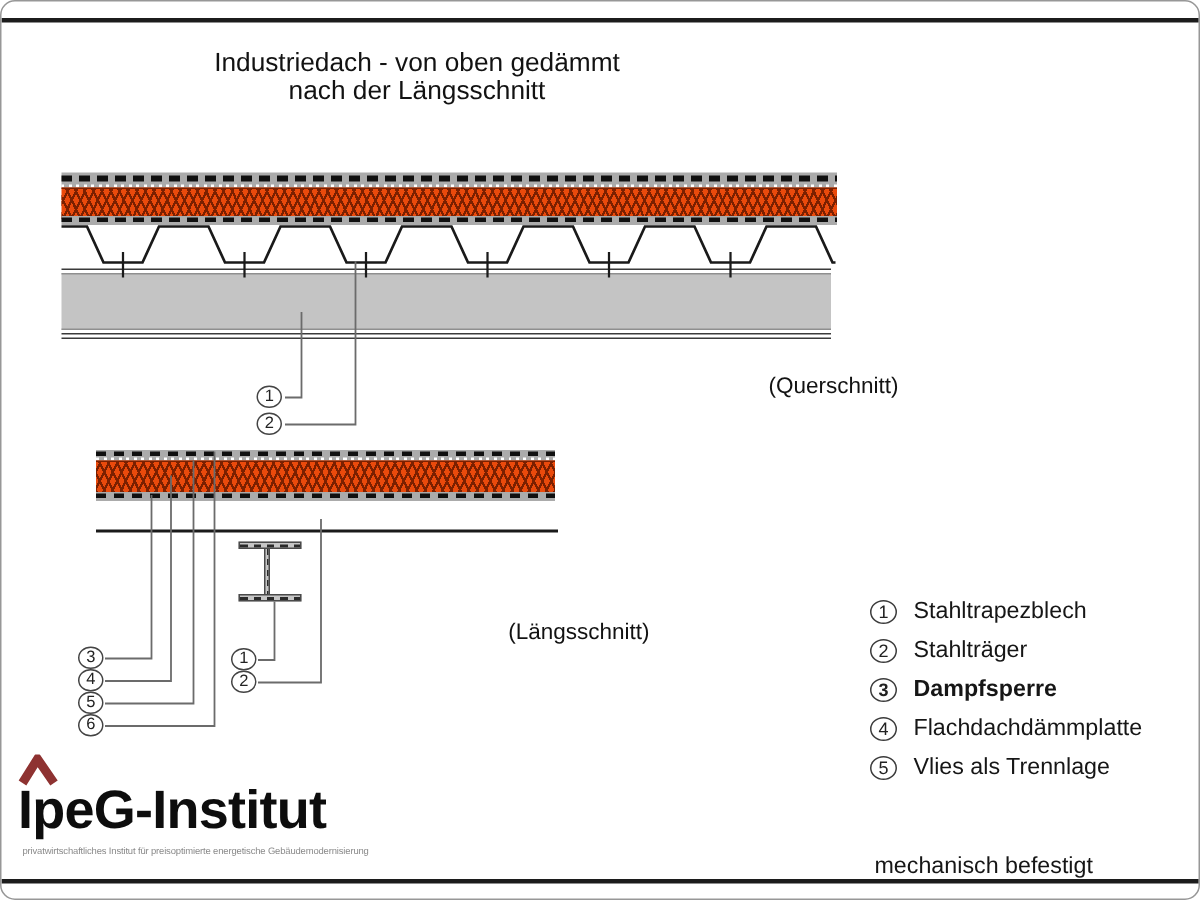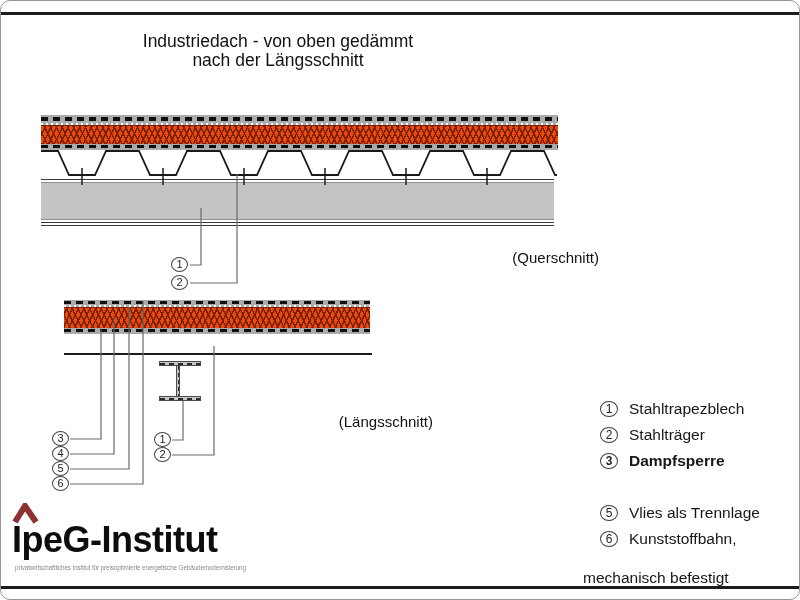--- a/index.html
+++ b/index.html
@@ -76,21 +76,21 @@
   .deckline{position:absolute;left:63px;top:352px;width:308px;height:2px;background:#1a1a1a;}
 
   svg.overlay{position:absolute;left:0;top:0;pointer-events:none;}
 
   .co{  
     position:absolute;width:17px;height:15px;box-sizing:border-box;
     border:1px solid #444;border-radius:50%;background:#fff;
     font-size:11px;line-height:13px;text-align:center;color:#222;
   }
 
-  .legend-row{position:absolute;left:553px;height:18px;white-space:nowrap;padding-left:46px;}
+  .legend-row{position:absolute;left:533px;height:18px;white-space:nowrap;padding-left:46px;}
   .legend-row .co2{
     display:inline-block;width:18px;height:16px;box-sizing:border-box;vertical-align:middle;
     border:1.2px solid #3c3c3c;border-radius:50%;background:#fff;
     font-size:12px;line-height:14px;text-align:center;color:#222;
   }
   .legend-row .lbl{
     display:inline-block;vertical-align:middle;margin-left:11px;
     font-size:15.5px;color:#161616;
   }
   .legend-wrap2{position:absolute;left:582px;font-size:15.5px;color:#161616;white-space:nowrap;}
@@ -170,25 +170,25 @@
 
   <div class="legend-row" style="top:398px;">
     <span class="co2">1</span><span class="lbl">Stahltrapezblech</span>
   </div>
   <div class="legend-row" style="top:424px;">
     <span class="co2">2</span><span class="lbl">Stahlträger</span>
   </div>
   <div class="legend-row" style="top:450px;font-weight:bold;">
     <span class="co2">3</span><span class="lbl">Dampfsperre</span>
   </div>
+  <div class="legend-row" style="top:476px;">
+    <span class="co2">4</span><span class="lbl">Flachdachdämmplatte</span>
+  </div>
   <div class="legend-row" style="top:502px;">
     <span class="co2">5</span><span class="lbl">Vlies als Trennlage</span>
-  </div>
-  <div class="legend-row" style="top:528px;">
-    <span class="co2">6</span><span class="lbl">Kunststoffbahn,</span>
   </div>
   <div class="legend-wrap2" style="top:568px;">mechanisch befestigt</div>
 
   <svg class="overlay" style="left:11px;top:502px;" width="28" height="22" viewBox="0 0 28 22">
     <path d="M3,19 L13,3 L24,19" fill="none" stroke="#8E3231" stroke-width="6"></path>
   </svg>
   <div class="wordmark">IpeG-Institut</div>
   <div class="tagline">privatwirtschaftliches Institut für preisoptimierte energetische Gebäudemodernisierung</div>
 
 </div>

